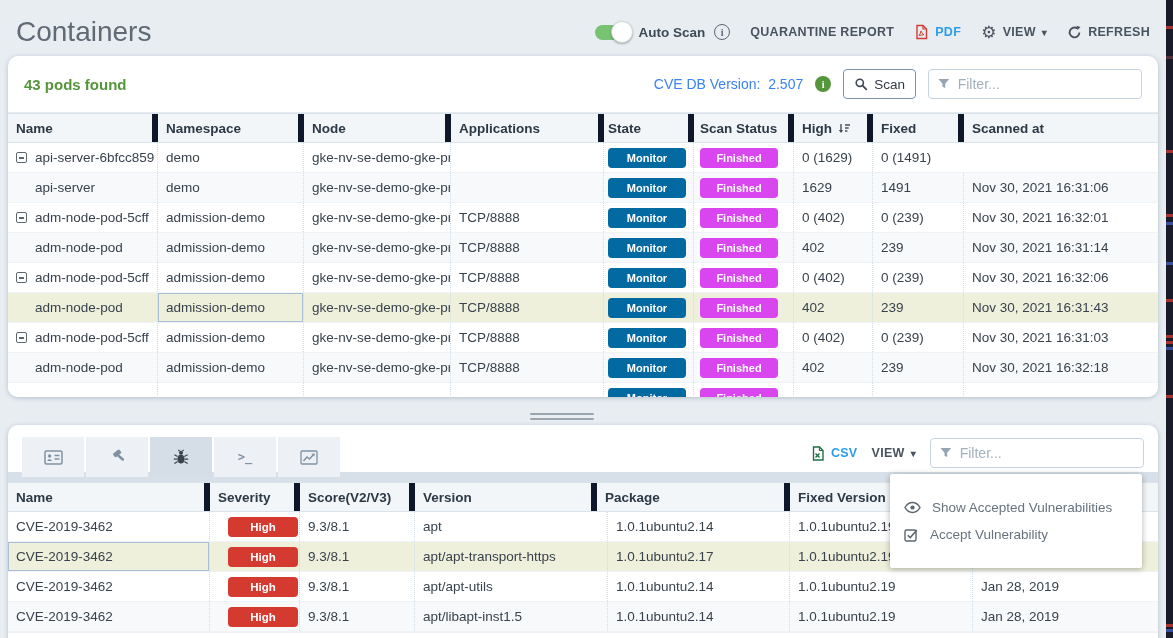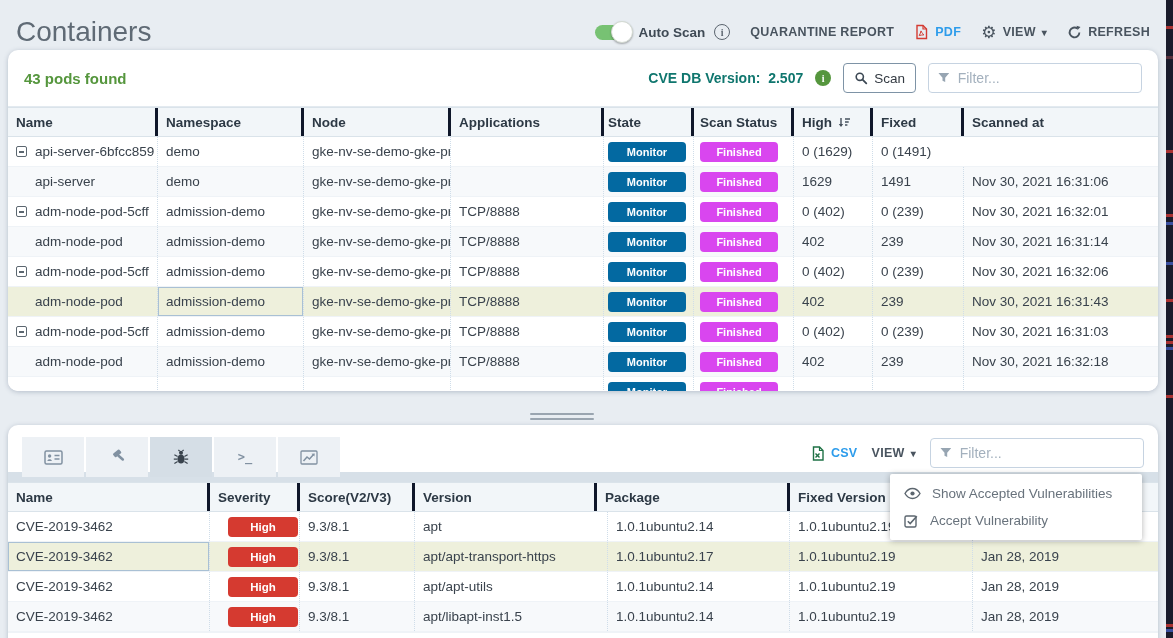--- a/index.html
+++ b/index.html
@@ -22,43 +22,43 @@
   .info-outline { width:16px; height:16px; border-radius:50%; border:1.5px solid #5b656f; color:#5b656f;
                   font-size:10px; font-weight:bold; display:flex; align-items:center; justify-content:center;
                   font-family:"Liberation Serif", serif; }
   .pdf-label { color:#2d9ceb; }
   .gear { font-size:17px; line-height:1; color:#49545f; font-weight:normal; }
   .caret { font-size:10px; color:#49545f; }
 
   
   .card { position:absolute; background:#fff; border-radius:10px;
           box-shadow:0 1px 5px rgba(50,70,100,.28); }
-  #card-pods { left:8px; top:50px; width:1150px; height:341px; overflow:hidden; }
+  #card-pods { left:8px; top:56px; width:1150px; height:341px; overflow:hidden; }
   #card-vuln { left:8px; top:425px; width:1150px; height:240px; border-radius:10px 10px 0 0; overflow:hidden; }
 
   .pods-topbar { height:57px; display:flex; align-items:center; padding:0 16px; border-bottom:1px solid #e3eaf0; }
   .pods-count { font-size:15px; font-weight:bold; color:#55963d; }
   .topbar-right { margin-left:auto; display:flex; align-items:center; gap:12px; }
-  .cve-label { font-size:14px; font-weight:bold; color:#0f766e; }
+  .cve-label { font-size:14px; font-weight:normal; color:#3b82f6; }
   .info-filled { width:16px; height:16px; border-radius:50%; background:#55963d; color:#fff; font-size:10px;
                  font-weight:bold; display:flex; align-items:center; justify-content:center;
                  font-family:"Liberation Serif", serif; }
   .btn-scan { display:flex; align-items:center; gap:6px; height:30px; padding:0 10px;
               border:1px solid #7e93a6; border-radius:4px; background:#fff; font-size:13.5px;
               color:#333a42; cursor:pointer; }
   .filter { display:flex; align-items:center; width:214px; height:30px; border:1px solid #c6d3e1;
             border-radius:4px; background:#fff; padding:0 9px; gap:8px; }
   .filter input { border:none; outline:none; width:100%; font-size:14px; color:#333;
                   font-family:"Liberation Sans", sans-serif; }
   .filter input::placeholder { color:#a3b0bd; }
 
   
   .thead { display:flex; height:30px; background:#f2f6f9; border-top:1px solid #dae3ea;
            border-bottom:1px solid #dae3ea; font-weight:bold; font-size:13.5px; color:#2d3945; }
-  .thead .c { border-right:3px solid #0f172a; }
+  .thead .c { border-right:6px solid #0f172a; }
   .c { display:flex; align-items:center; padding:0 8px; white-space:nowrap; overflow:hidden; }
   .c:last-child { border-right:none !important; }
   .trow { display:flex; height:30px; font-size:13.5px; color:#39424c; background:#fff;
           border-bottom:1px solid #eff3f7; cursor:pointer; }
   .tbody .trow:nth-child(even) { background:#f7f9fb; }
   .tbody .trow.selected { background:#eef0dc; }
   .trow .c { border-right:1px dotted #cfdde9; }
   .selected .cell-focus { box-shadow:inset 0 0 0 1px #a9c0d4; }
 
   .tc1{width:150px}.tc2{width:146px}.tc3{width:147px}.tc4{width:153px}.tc5{width:90px;padding:0 4px}
@@ -90,21 +90,21 @@
          justify-content:center; cursor:pointer; color:#8191a1; }
   .tab.active { background:#d5dee6; color:#39434d; }
   .term-glyph { font-family:"DejaVu Sans Mono", monospace; font-size:12px; font-weight:bold; }
   .vuln-toolbar { position:absolute; right:14px; top:13px; display:flex; align-items:center; gap:14px; }
   .csv-label { color:#2d9ceb; }
   .strip { height:10px; background:#d7e0e8; }
   .ghost-row { height:6px; background:#fff; border-top:1px solid #eff3f7; }
 
   
   .menu { position:absolute; left:890px; top:474px; width:252px; background:#fff; z-index:40;
-          box-shadow:0 1px 6px rgba(0,0,0,.3); border-radius:2px; padding:6px 0; }
+          box-shadow:0 1px 6px rgba(0,0,0,.3); border-radius:2px; padding:20px 0; }
   .menu-item { height:27px; display:flex; align-items:center; gap:11px; padding:0 14px;
                font-size:13.5px; color:#68727c; cursor:pointer; }
 
   
   .edge { position:absolute; right:0; top:0; width:7px; height:638px; background:#191b2b; z-index:60; }
   .edge i { position:absolute; left:0; width:7px; height:3px; }
 </style>
 </head>
 <body>
 

